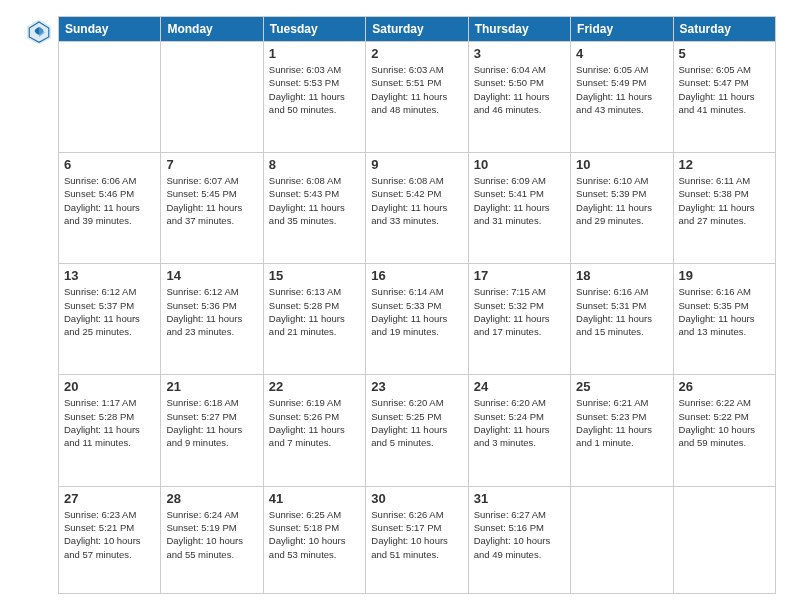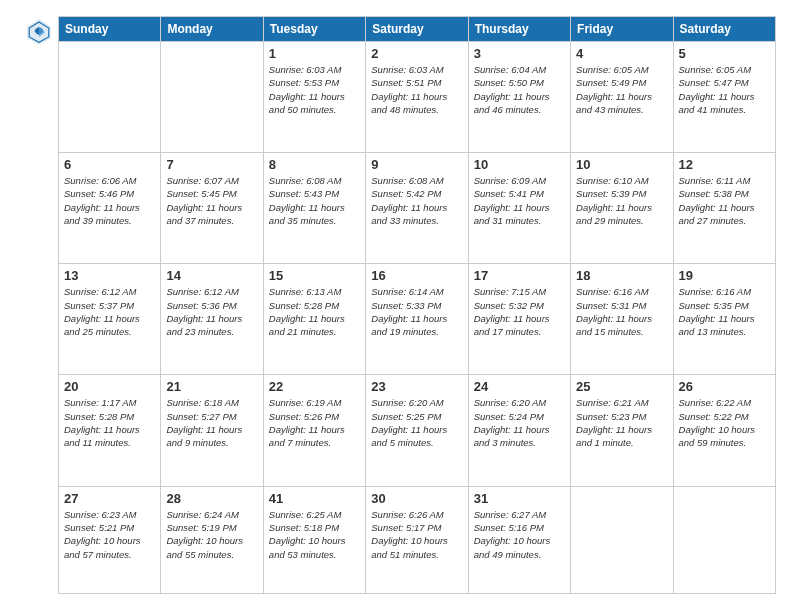--- a/index.html
+++ b/index.html
@@ -80,21 +80,20 @@
     .day-num {
       font-size: 13px;
       font-weight: bold;
       display: block;
       margin-bottom: 2px;
     }
     .day-info {
       font-size: 9.5px;
       line-height: 1.4;
       color: #333;
-      font-style: italic;
     }
     .empty { background: #fff; }
     tr:last-child td { height: 75px; }
   </style>
 </head>
 <body>
 
 <div class="page">
   <div class="header">
     <div class="logo">

